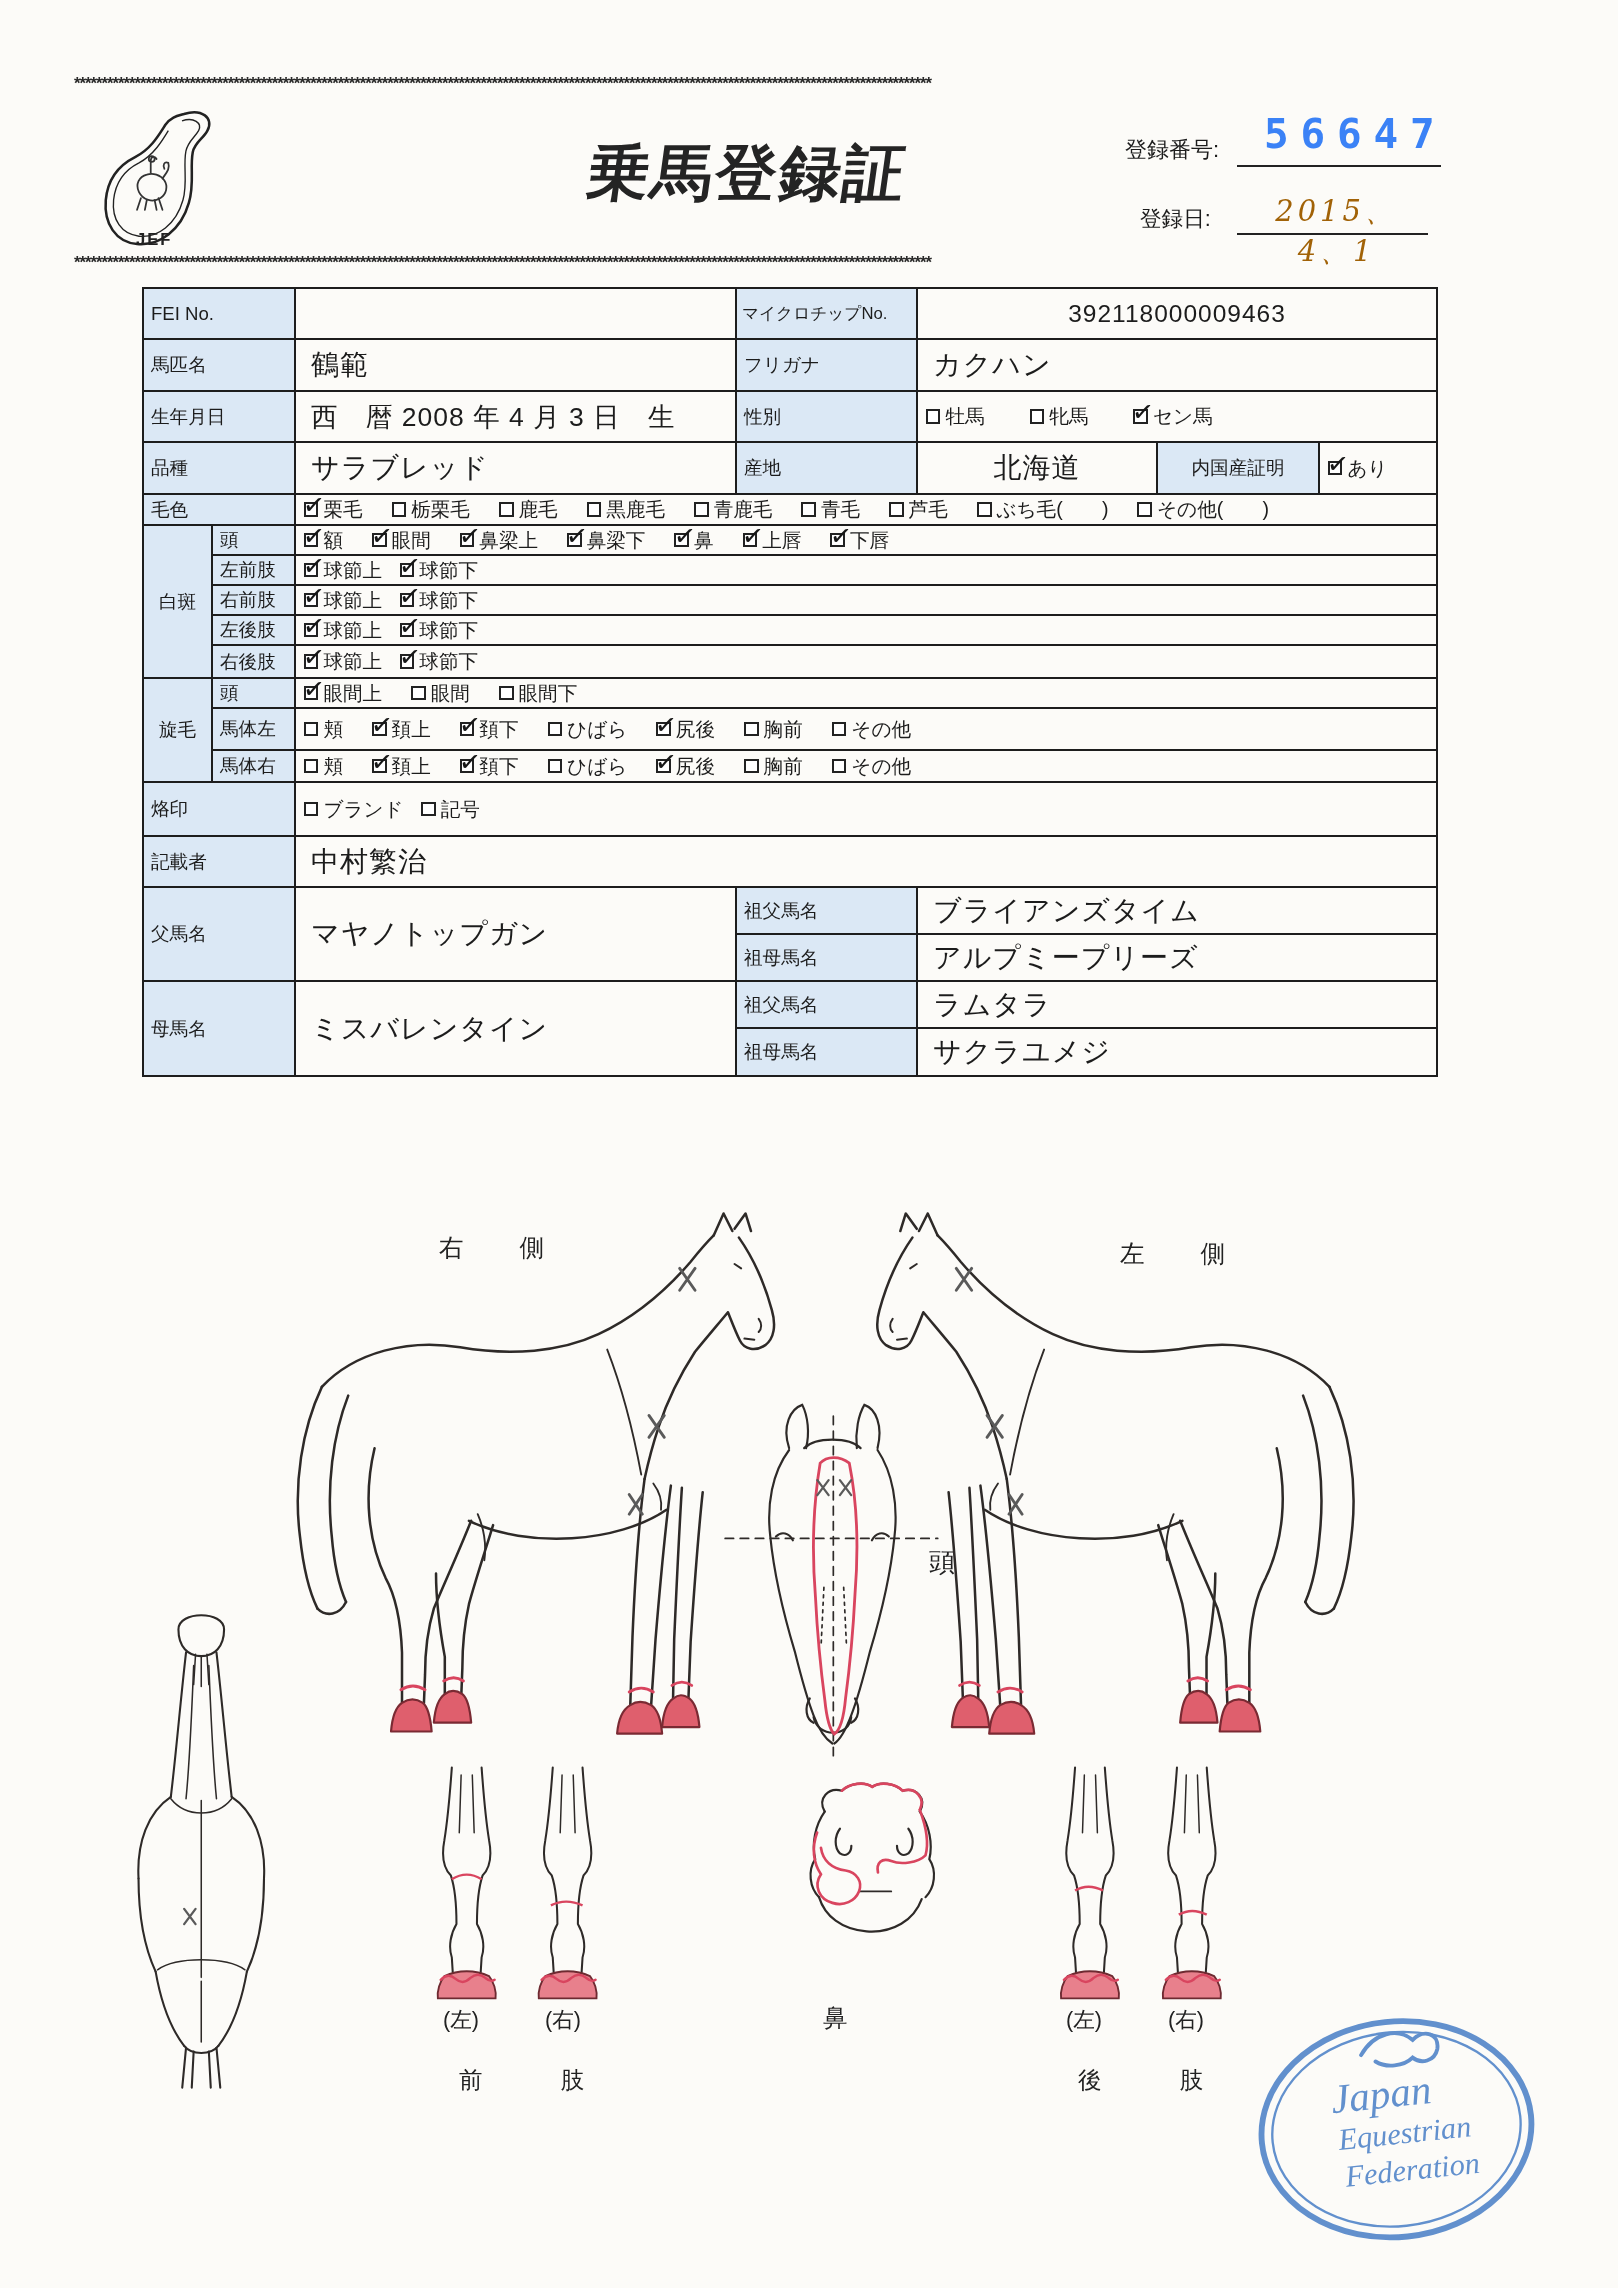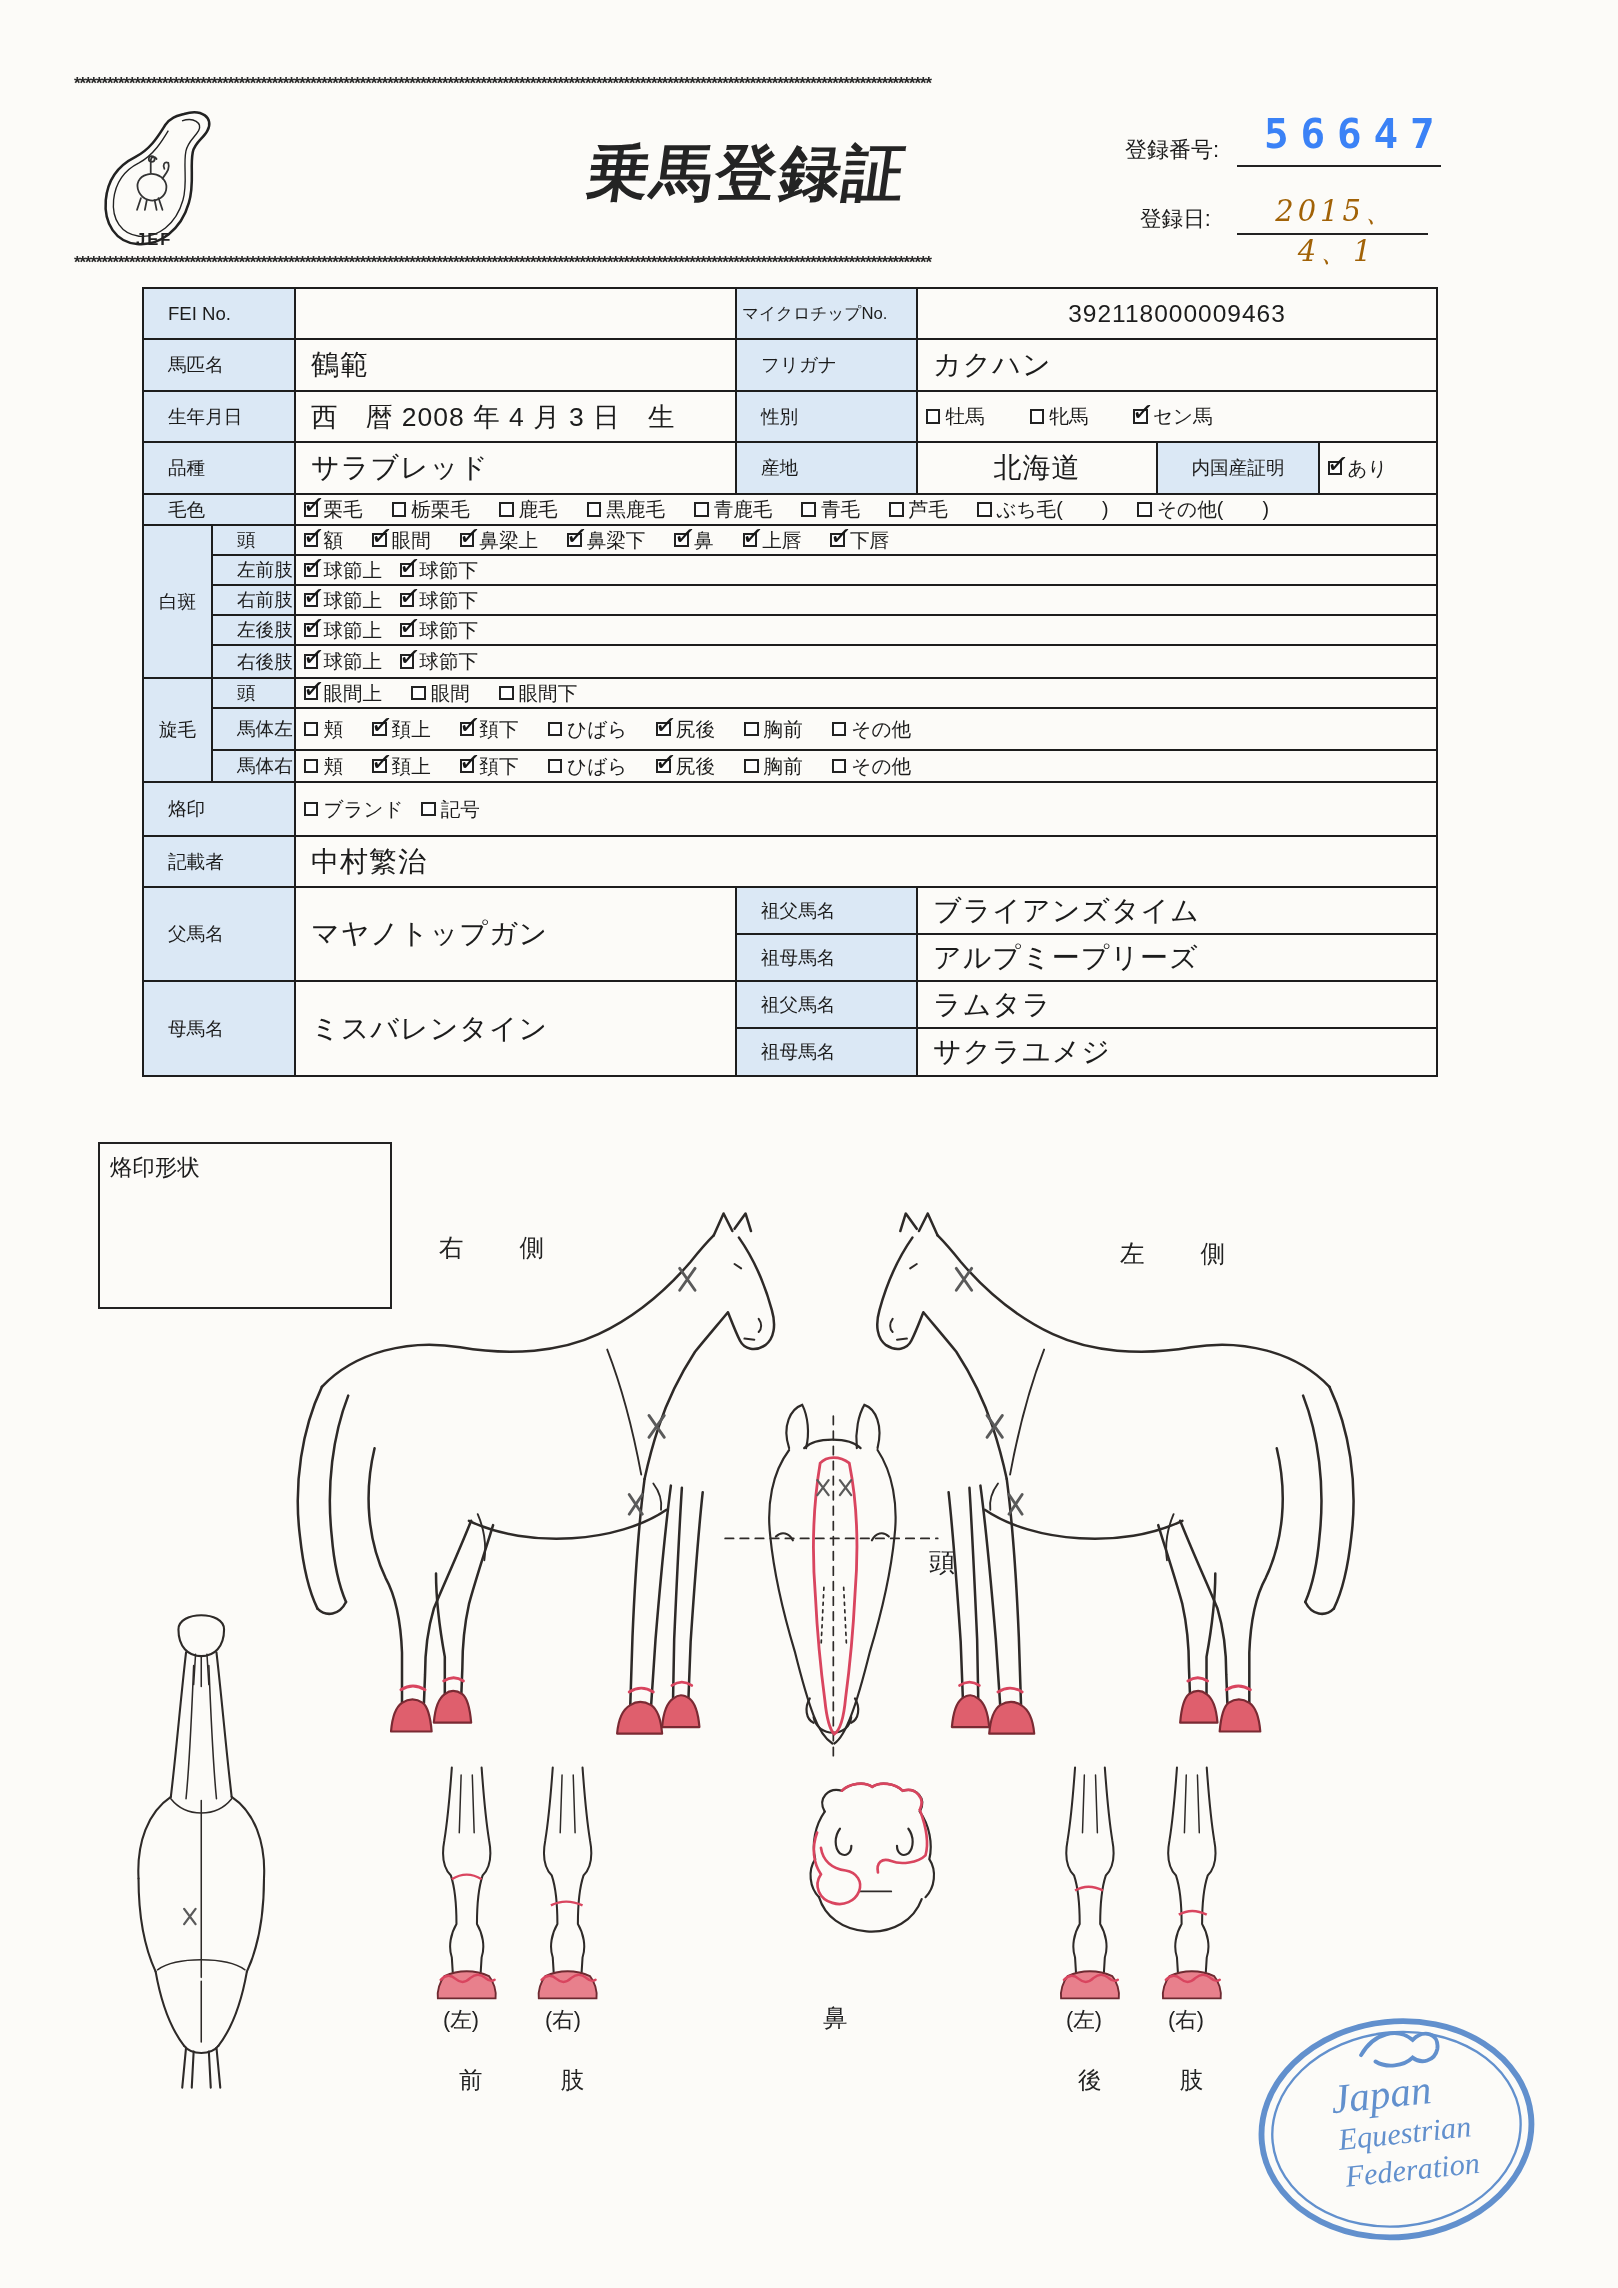--- a/index.html
+++ b/index.html
@@ -29,21 +29,21 @@
            font-family:"DejaVu Sans Mono",monospace; font-size:41px; letter-spacing:11.8px; color:#3b82f6; font-weight:bold; }
   .regline1 { position:absolute; left:1237px; top:165px; width:204px; border-top:2.9px solid #222; }
   .regdate-label { position:absolute; left:1140px; top:204px; font-size:21.6px; }
   .regdate { position:absolute; left:1258px; top:192px; width:157px; text-align:center;
              font-family:"DejaVu Serif",serif; font-style:italic; font-size:29px; letter-spacing:3.9px; color:#a16207; }
   .regline2 { position:absolute; left:1237px; top:233px; width:191px; border-top:2.5px solid #222; }
 
   table.form { position:absolute; left:142px; top:287px; width:1294px; border-collapse:collapse;
                table-layout:fixed; border:2.9px solid #111; }
   table.form td { border:2px solid #1d1d1d; overflow:hidden; white-space:nowrap; vertical-align:middle; }
-  td.lbl { background:#dbe8f5; font-size:18.6px; padding-left:24px; }
+  td.lbl { background:#dbe8f5; font-size:18.6px; padding-left:7px; }
   td.lbl.sm { font-size:16.7px; padding-left:4.9px; }
   td.lbl.ctr { text-align:center; padding-left:0; }
   td.val { font-size:28px; padding-left:15px; letter-spacing:1px; }
   td.val.ctr { text-align:center; padding-left:0; }
   td.val.mc { text-align:center; font-size:24.5px; letter-spacing:1px; padding-left:0; }
   td.cbrow { font-size:19.6px; padding-left:7.8px; }
 
   .cb { display:inline-flex; align-items:center; white-space:nowrap; margin-right:25.5px; }
   .g-wide .cb { margin-right:45px; }
   .g-mid  .cb { margin-right:29px; }
@@ -344,23 +344,20 @@
       <td class="lbl">祖父馬名</td>
       <td class="val" colspan="3">ラムタラ</td>
     </tr>
     <tr style="height:48px">
       <td class="lbl">祖母馬名</td>
       <td class="val" colspan="3">サクラユメジ</td>
     </tr>
   </tbody>
     </table>
 
-  <div class="brandbox">
-    <span>烙印形状</span>
-  </div>
 
   <div class="dlabel lab-right">右　側</div>
   <div class="dlabel lab-left">左　側</div>
   <div class="dlabel lab-head">頭</div>
   <div class="dlabel lab-nose">鼻</div>
   <div class="dlabel lab-fl">(左)</div>
   <div class="dlabel lab-fr">(右)</div>
   <div class="dlabel lab-fore">前　肢</div>
   <div class="dlabel lab-hl">(左)</div>
   <div class="dlabel lab-hr">(右)</div>

